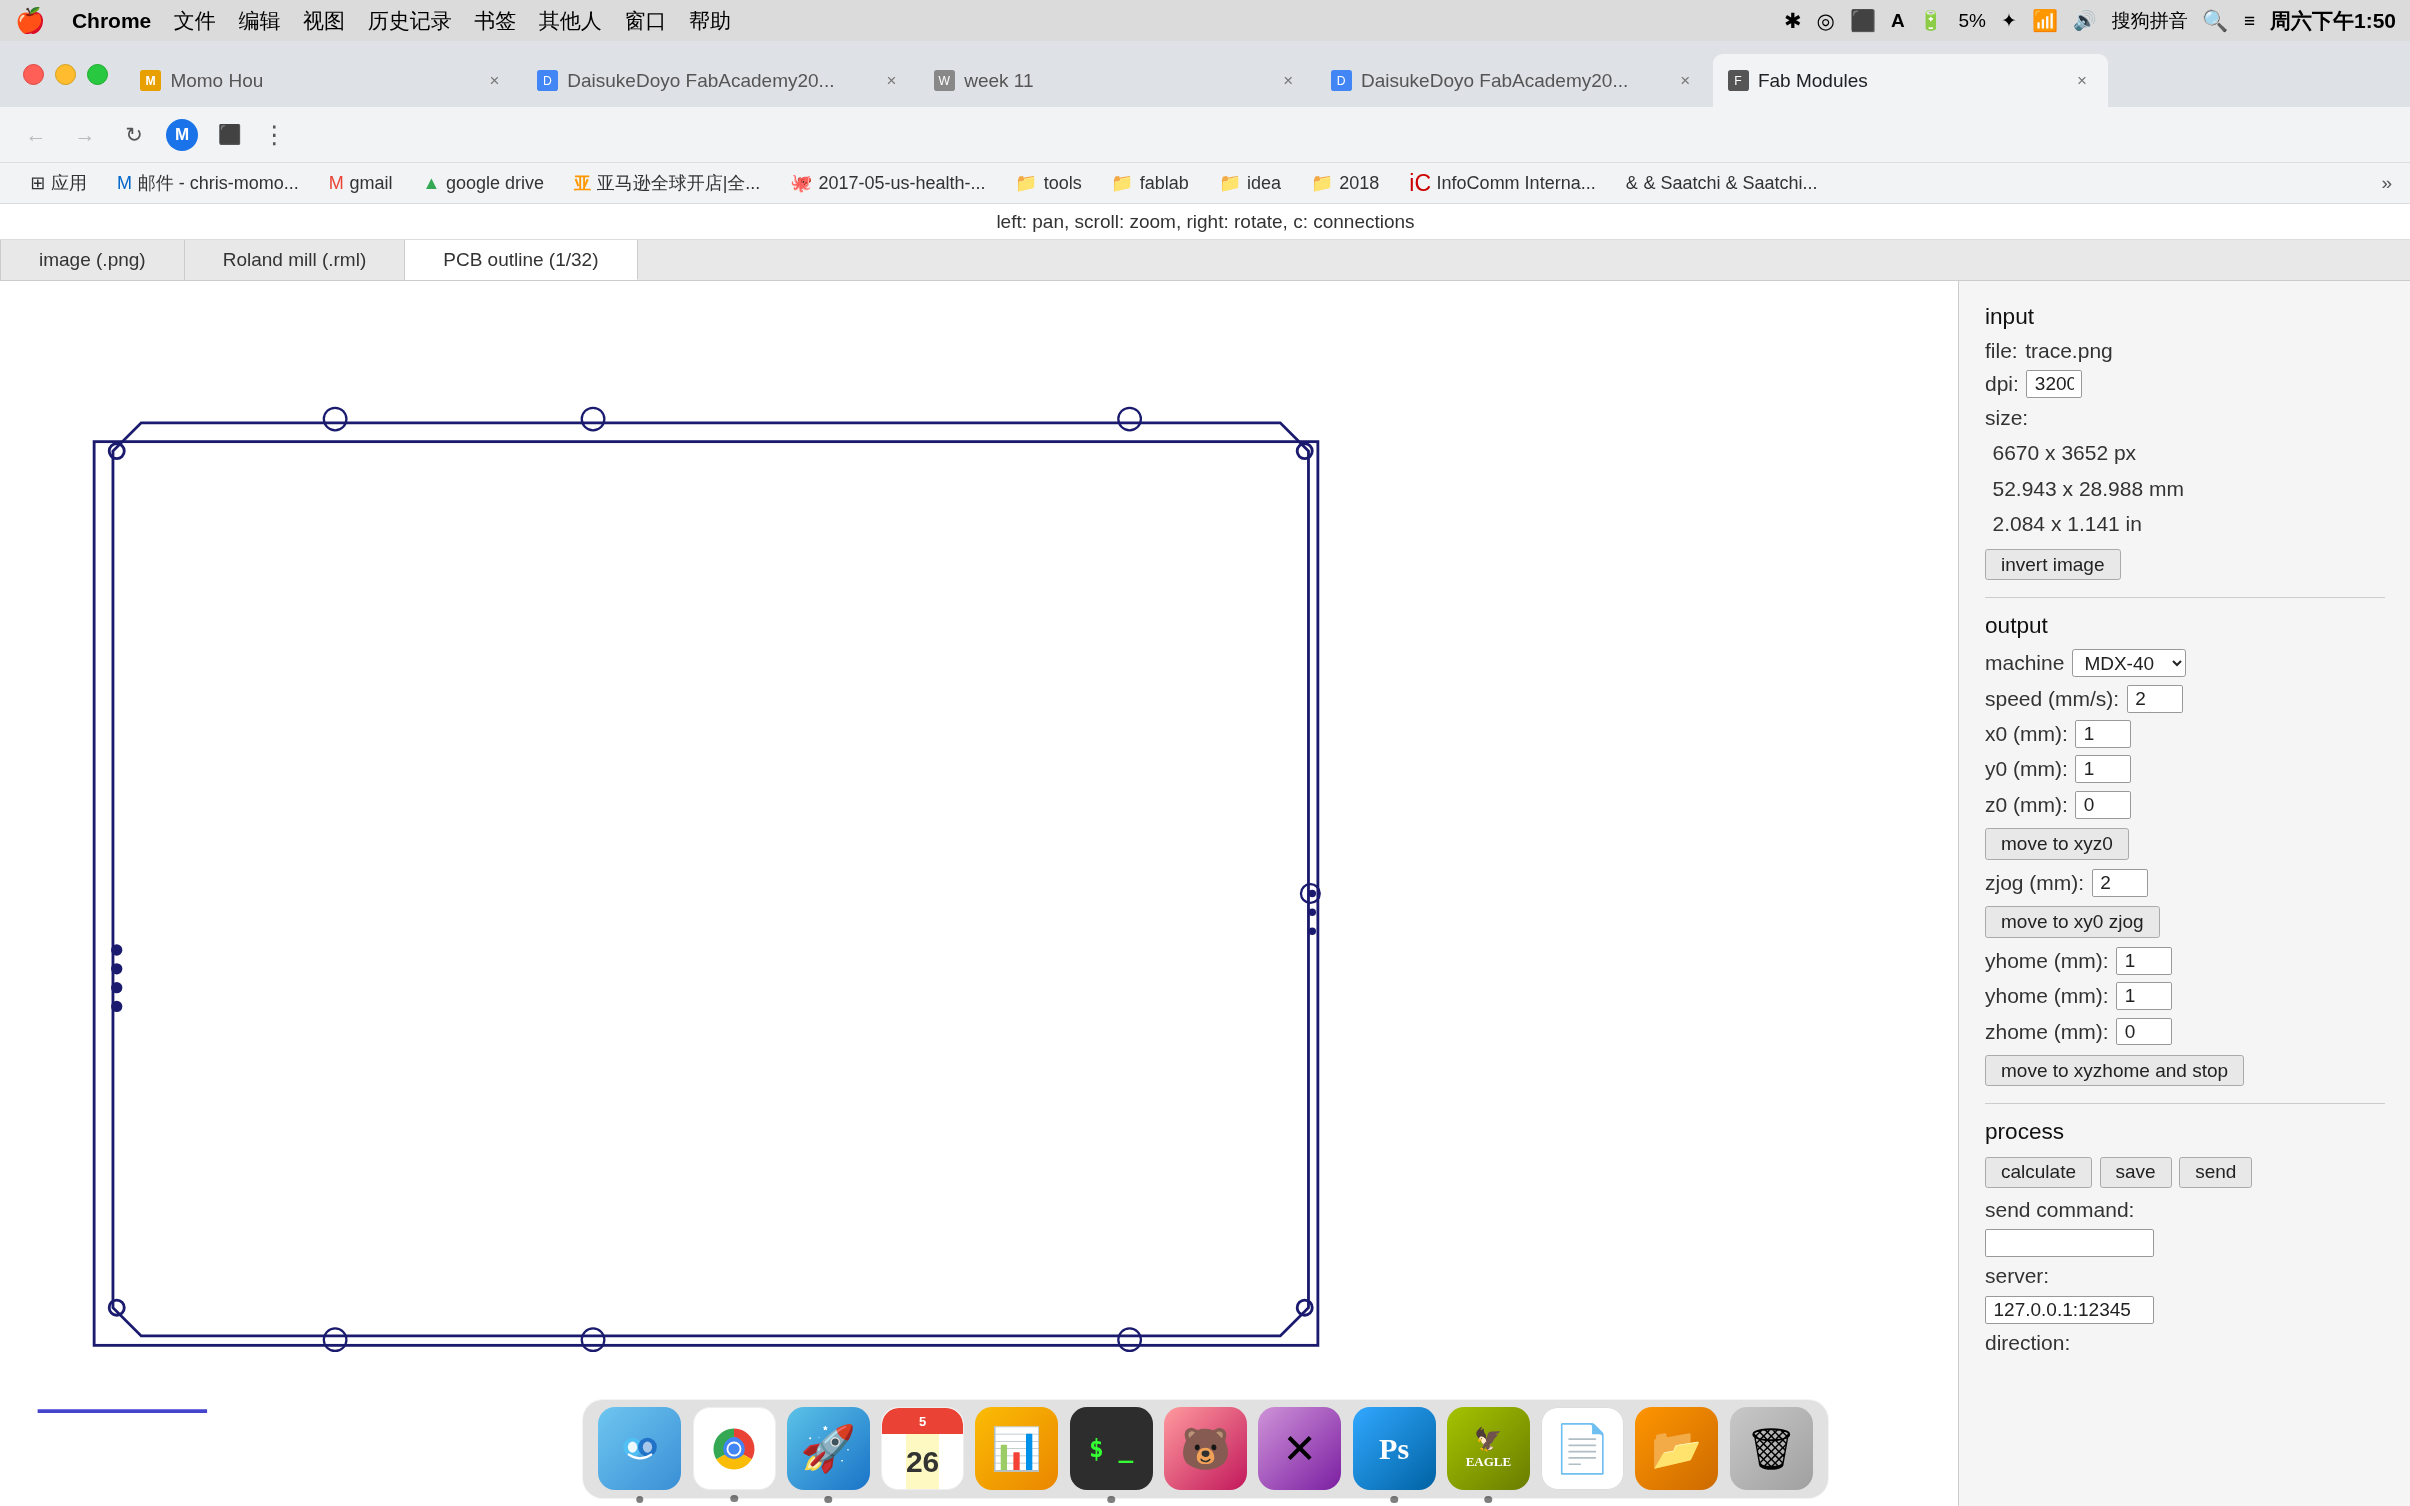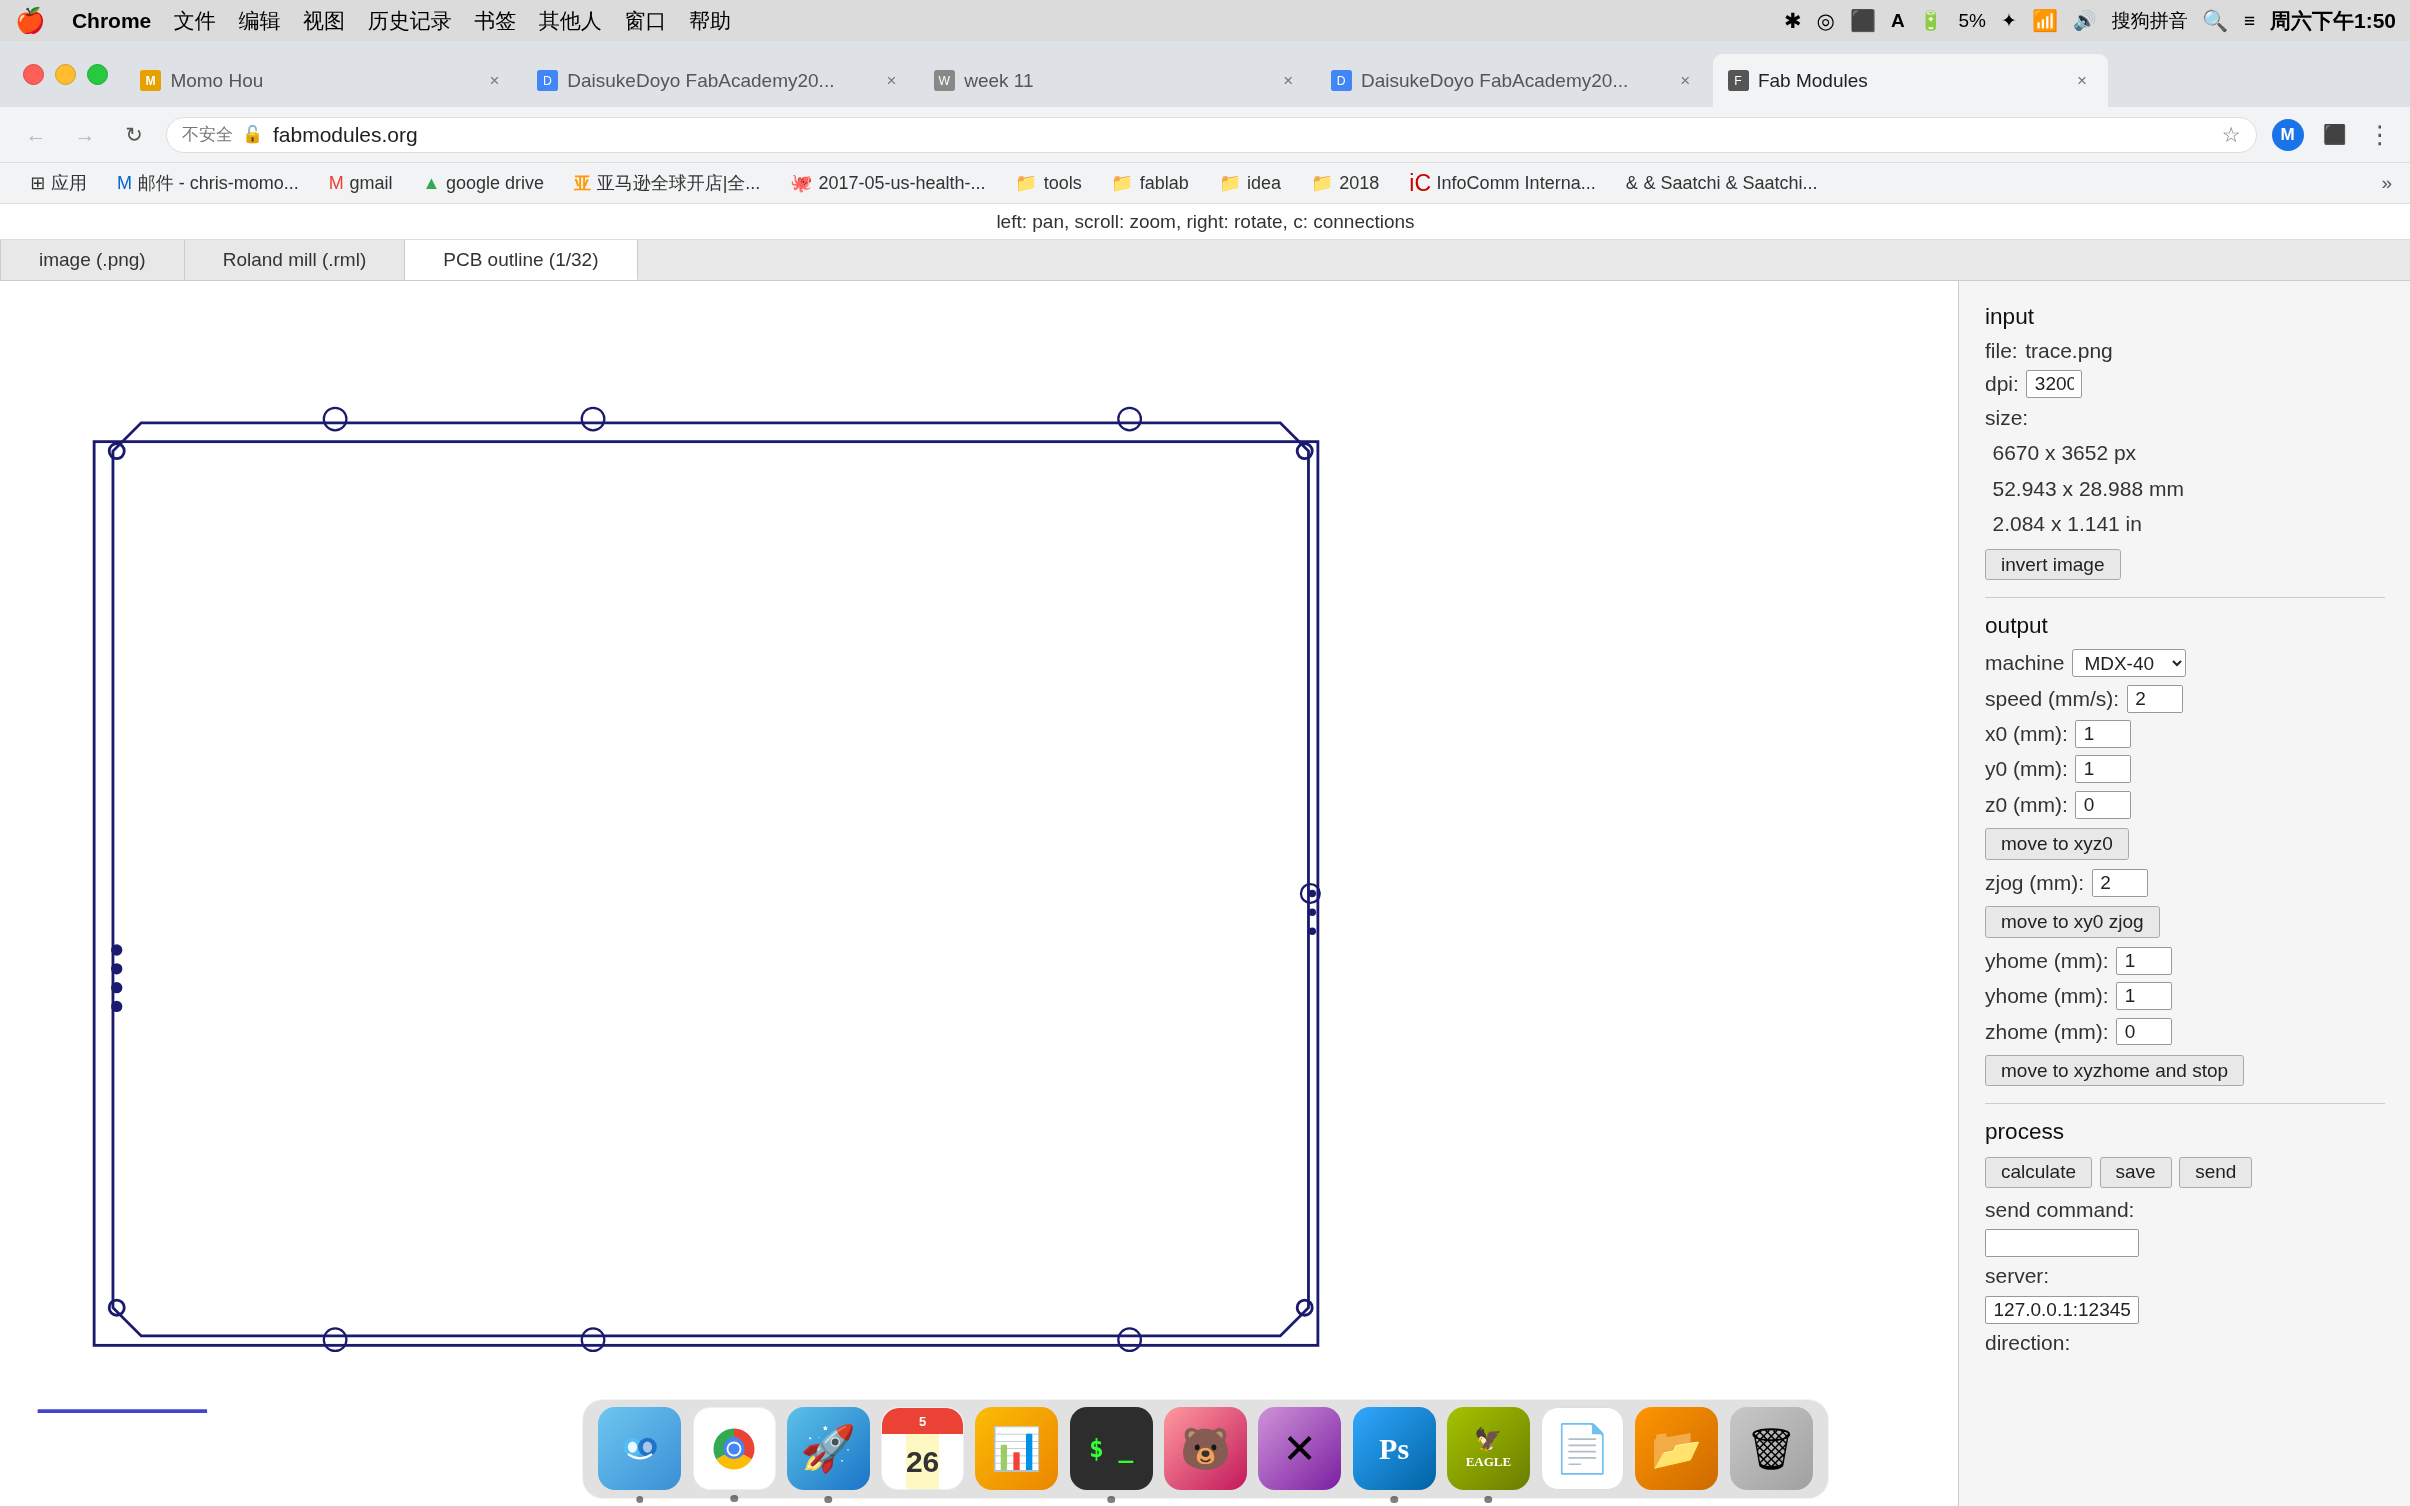--- a/index.html
+++ b/index.html
@@ -330,21 +330,21 @@
 
     .panel-input {
       border: 0.9px solid #999;
       border-radius: 1.9px;
       padding: 1.9px 7.5px;
       font-size: 19px;
       background: white;
       color: #222;
     }
     .panel-input-sm { width: 56px; }
-    .panel-input-lg { width: 154px; }
+    .panel-input-lg { width: 169px; }
 
     .panel-select {
       border: 0.9px solid #999;
       border-radius: 2.8px;
       padding: 1.9px 7.5px;
       font-size: 19px;
       background: white;
       color: #222;
     }
 
@@ -490,26 +490,20 @@
       <div class="tab-favicon" style="background: #555; border-radius: 2.8px; display:flex;align-items:center;justify-content:center;color:white;font-size:12.2px;">F</div>
       <span class="tab-title">Fab Modules</span>
       <div class="tab-close">×</div>
     </div>
   </div>
 
   <div class="address-bar">
     <div class="nav-btn disabled">←</div>
     <div class="nav-btn disabled">→</div>
     <div class="nav-btn">↻</div>
-    <div class="address-input">
-      <span class="address-insecure">不安全</span>
-      <span class="address-lock">🔓</span>
-      <span class="address-url">fabmodules.org</span>
-      <span class="address-star">☆</span>
-    </div>
     <div class="address-account">M</div>
     <div class="nav-btn" style="font-size:19px;">⬛</div>
     <div class="address-menu">⋮</div>
   </div>
 
   <div class="bookmarks-bar">
     <div class="bookmark-item">
       <span>⊞</span>
       <span>应用</span>
     </div>

